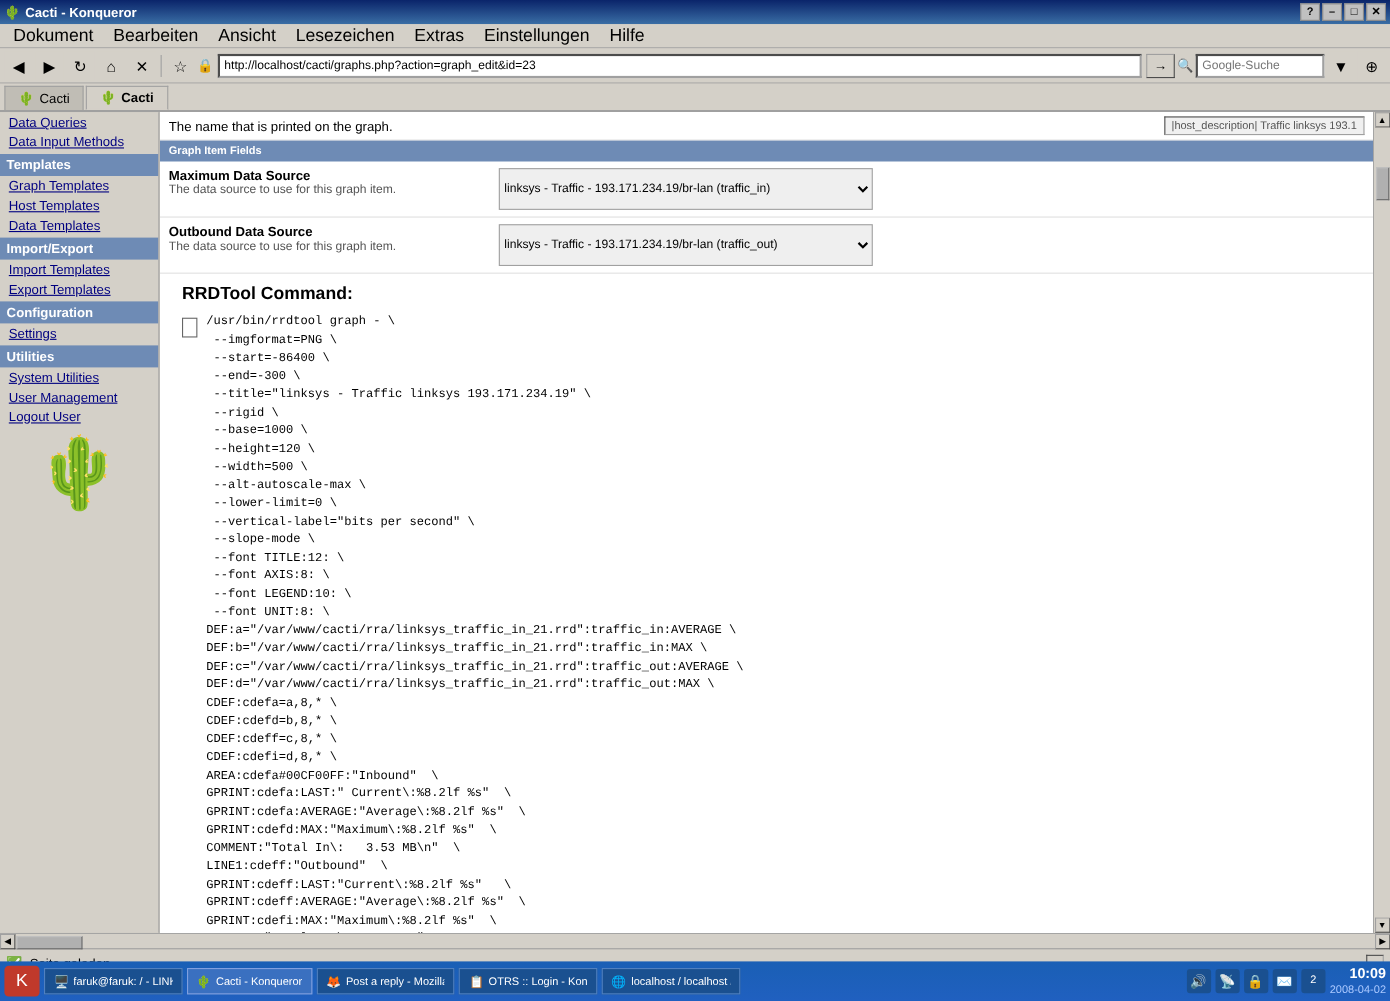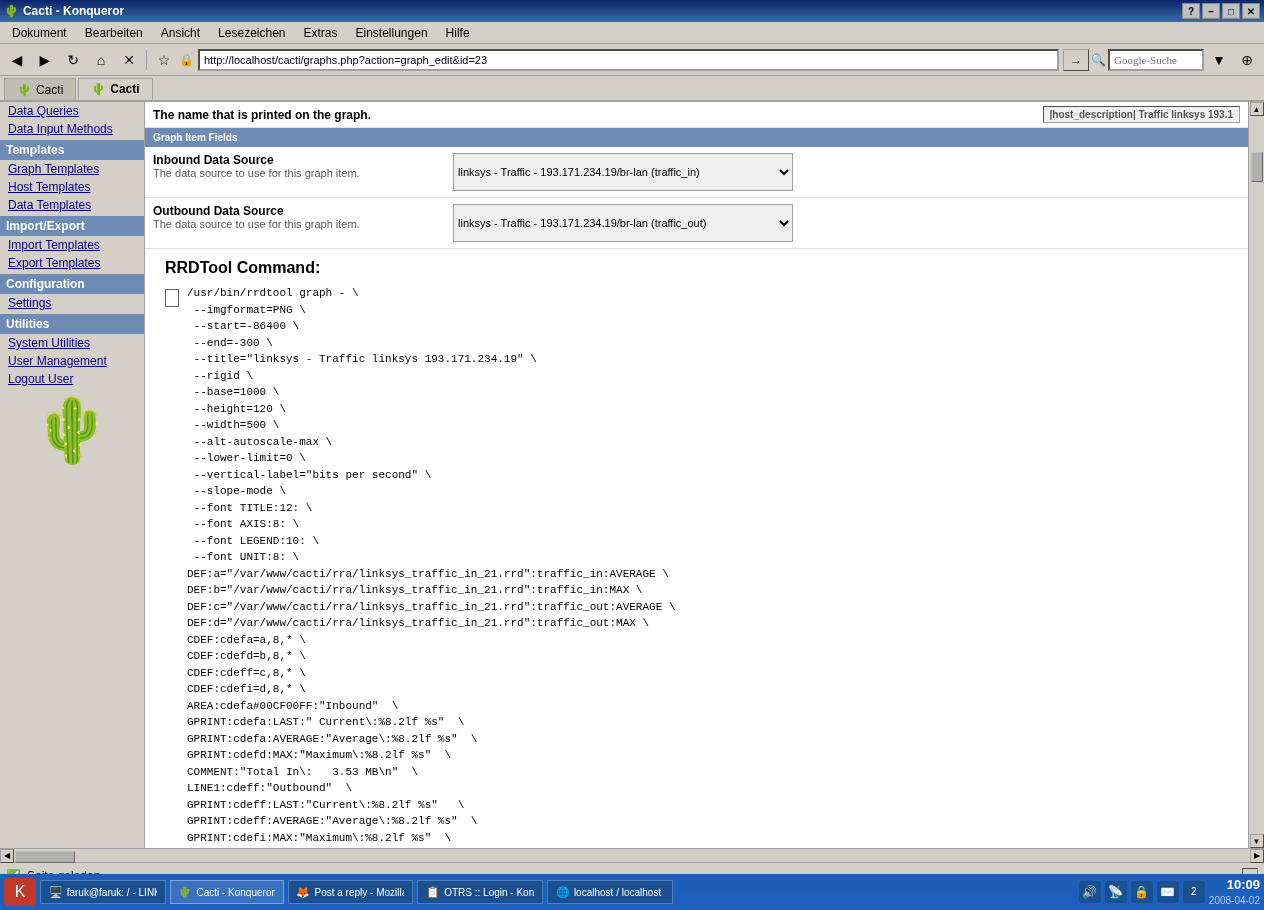--- a/index.html
+++ b/index.html
@@ -31,21 +31,21 @@
       height: 22px;
       display: flex;
       align-items: center;
       padding: 0 4px;
       border-bottom: 1px solid #a0a0a0;
       gap: 2px;
     }
     .menu-item {
       padding: 2px 8px;
       cursor: pointer;
-      font-size: 12px;
+      font-size: 16px;
     }
 
     
     #toolbar {
       background: #d4d0c8;
       height: 32px;
       display: flex;
       align-items: center;
       padding: 2px 4px;
       gap: 2px;
@@ -63,21 +63,21 @@
     }
     #address-bar {
       flex: 1; height: 22px; border: 2px inset #a0a0a0;
       background: white; padding: 1px 4px; font-size: 11px;
     }
     #go-btn {
       width: 26px; height: 22px; background: #d4d0c8;
       border: 1px outset #a0a0a0; cursor: pointer; font-size: 12px;
     }
     #search-container { display: flex; align-items: center; gap: 2px; }
-    #search-bar { width: 96px; height: 22px; border: 2px inset #a0a0a0; padding: 1px 4px; font-size: 11px; font-family: Liberation Serif, serif; }
+    #search-bar { width: 117px; height: 22px; border: 2px inset #a0a0a0; padding: 1px 4px; font-size: 11px; }
 
     
     #tabbar {
       background: #d4d0c8;
       height: 26px;
       display: flex;
       align-items: flex-end;
       padding: 0 4px;
       border-bottom: 2px solid #a0a0a0;
     }
@@ -142,21 +142,21 @@
     }
 
     .content-inner { padding: 0; }
 
     
     .graph-name-row {
       padding: 4px 8px;
       font-size: 12px;
       background: white;
       border-bottom: 1px solid #e0e0e0;
-      display: flex; justify-content: space-between; align-items: center; font-weight: bold;
+      display: flex; justify-content: space-between; align-items: center;
     }
 
     
     .section-header {
       background: #6e8bb5;
       color: white;
       font-weight: bold;
       padding: 4px 8px;
       font-size: 10px;
     }
@@ -353,21 +353,21 @@
       </div>
 
       <div class="section-header">
         <span>Graph Item Fields</span>
       </div>
 
       <table class="form-table">
         <tbody>
             <tr class="form-row">
           <td class="form-label-cell">
-            <div class="form-label-title">Inbound Data Source</div>
+            <div class="form-label-title">Maximum Data Source</div>
             <div class="form-label-desc">The data source to use for this graph item.</div>
           </td>
           <td class="form-control-cell">
             <select class="form-select"><option>linksys - Traffic - 193.171.234.19/br-lan (traffic_in)</option></select>
           </td>
         </tr>
         <tr class="form-row">
           <td class="form-label-cell">
             <div class="form-label-title">Outbound Data Source</div>
             <div class="form-label-desc">The data source to use for this graph item.</div>

